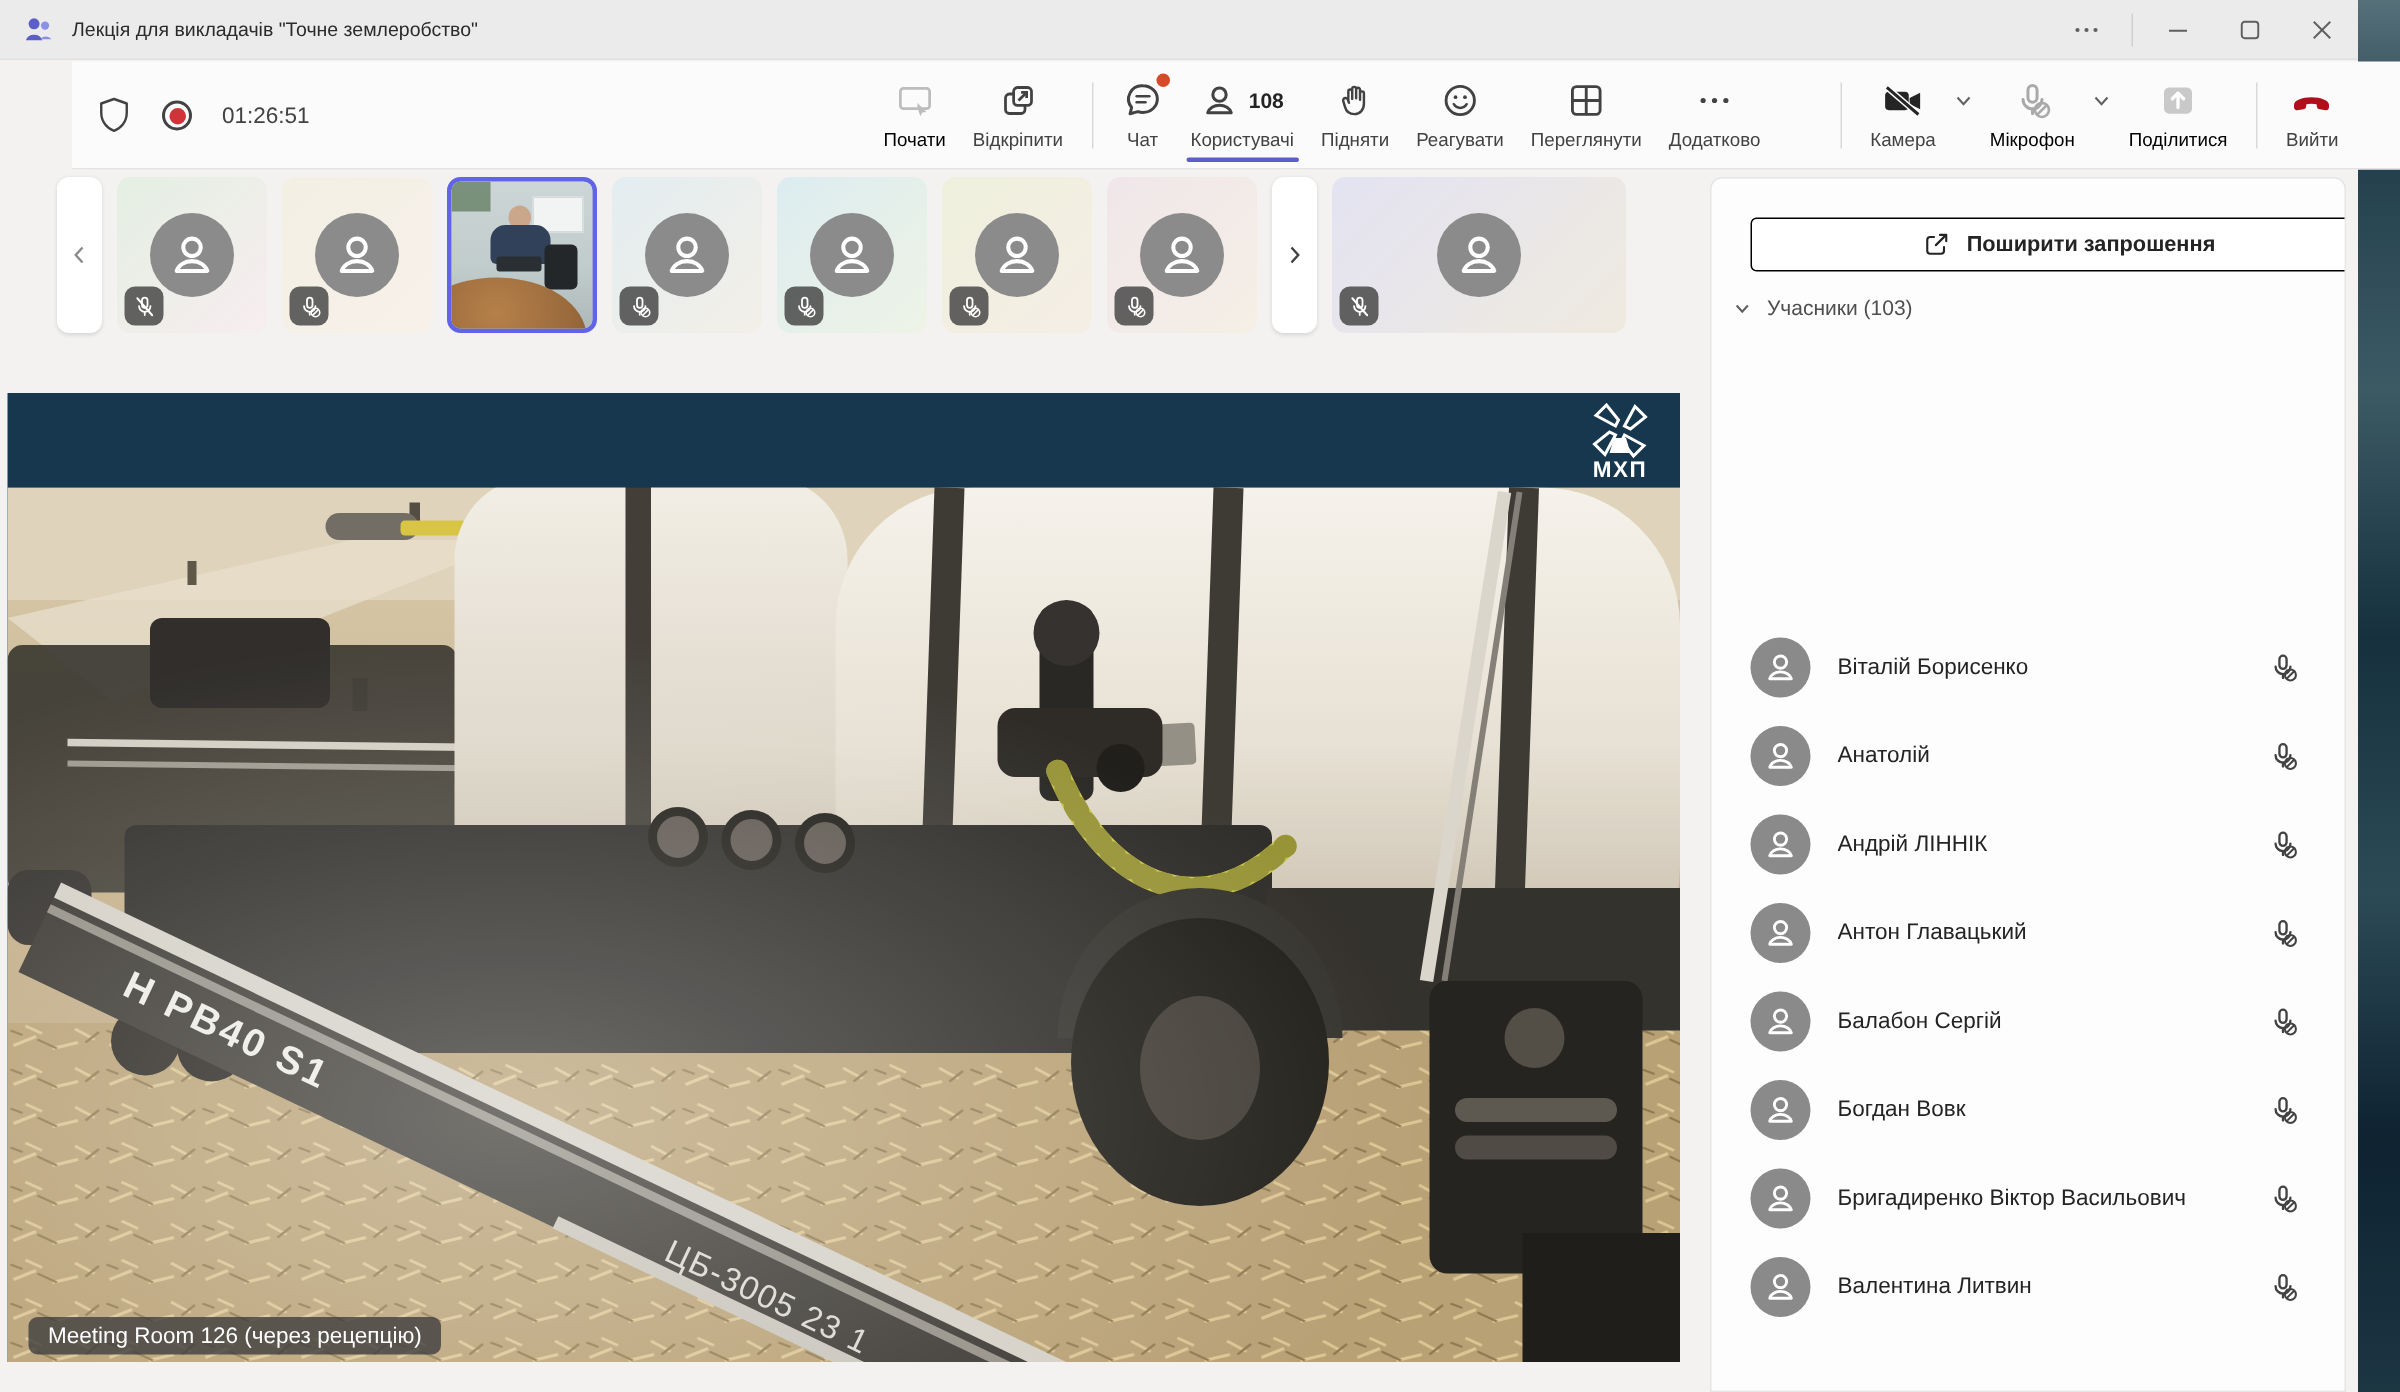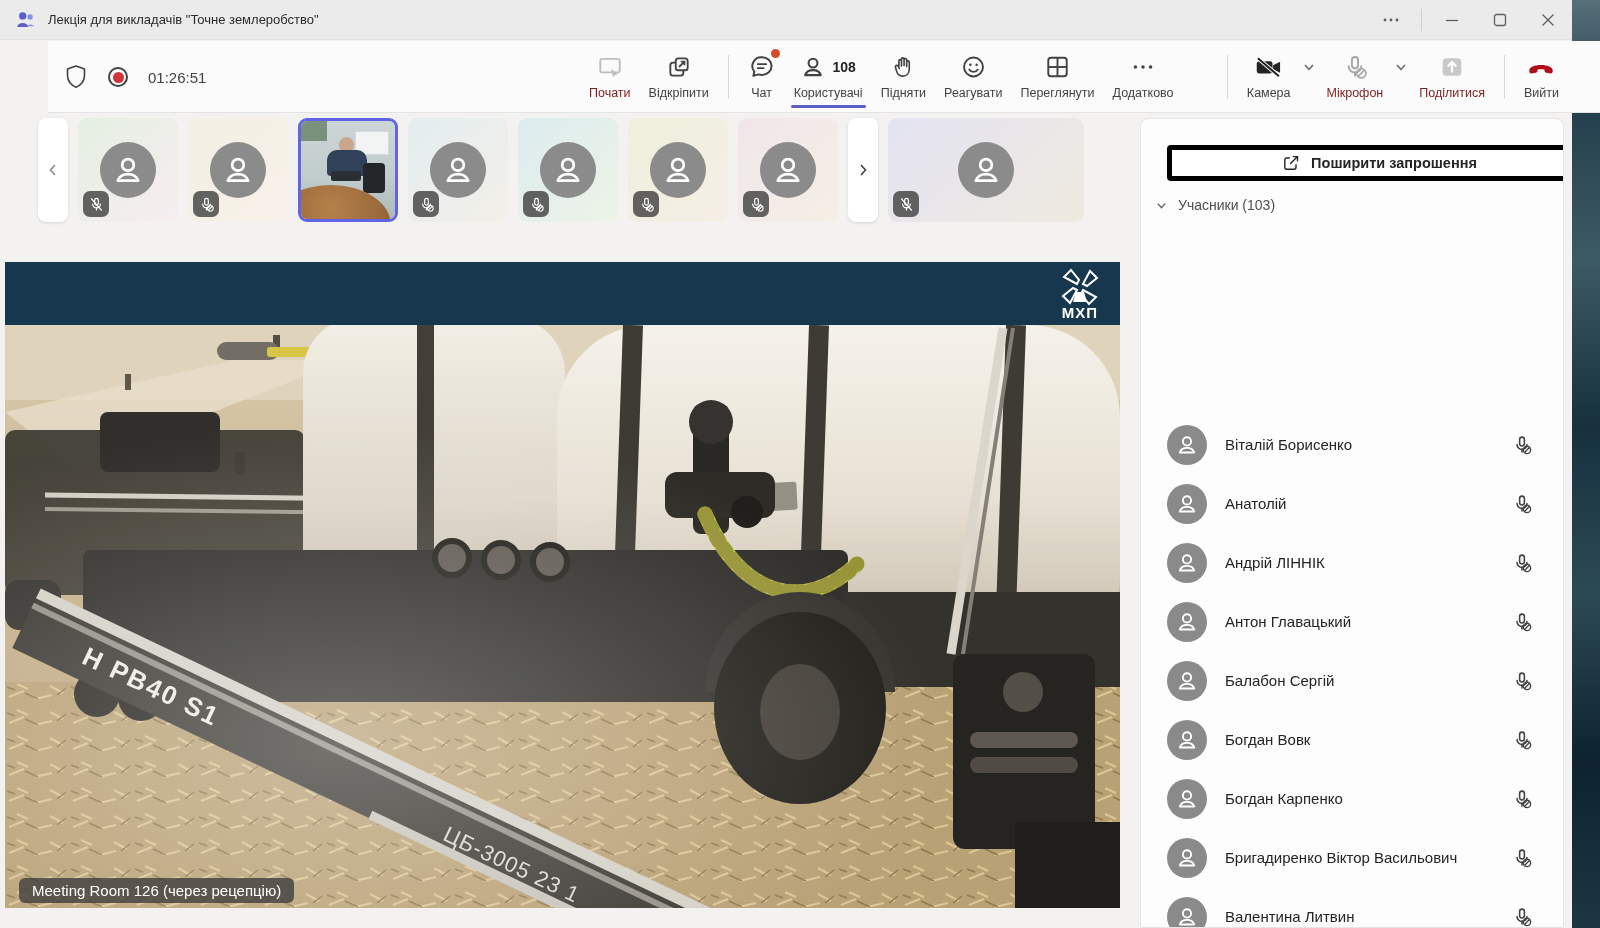--- a/index.html
+++ b/index.html
@@ -27,21 +27,21 @@
   .timer { font-size:15px; color:#424242; }
   .rec-dot { width:20px; height:20px; border:2px solid #424242; border-radius:50%;
     display:flex; align-items:center; justify-content:center; }
   .rec-dot i { width:11px; height:11px; background:#d13438; border-radius:50%; }
   .tb-center { position:absolute; left:532px; top:8px; display:flex; align-items:flex-start; }
   .tb-right  { position:absolute; right:52px; top:8px; display:flex; align-items:flex-start; }
   .tbtn { position:relative; display:flex; flex-direction:column; align-items:center;
     padding:2px 9px 0 9px; cursor:pointer; }
   .tbtn .ic { height:32px; display:flex; align-items:center; justify-content:center; position:relative; }
   .tbtn .lb { margin-top:3px; font-size:12.5px; color:#424242; white-space:nowrap; }
-  .tbtn.disabled .lb { color:#7f1d1d; }
+  .tbtn.disabled .lb { color:#000000; }
   .tbtn.active::after { content:''; position:absolute; left:6px; right:6px; bottom:-8px;
     height:3px; border-radius:2px; background:#5b5fc7; }
   .tb-div { width:1px; height:44px; background:#d9d9d9; margin:6px 10px 0 10px; }
   .badge-dot { position:absolute; top:-2px; right:-4px; width:9px; height:9px;
     border-radius:50%; background:#d74a29; }
   .count { font-size:14px; font-weight:700; color:#242424; margin-left:6px; }
   .chev-btn { display:flex; align-items:center; height:32px; margin-top:2px; padding:0 2px; cursor:pointer; }
 
   
   .filmstrip { position:absolute; left:38px; top:118px; height:104px; display:flex; gap:10px; }
@@ -79,21 +79,21 @@
     background:rgba(62,62,62,.8); color:#fff; font-size:15px; border-radius:6px; }
 
   
   .panel { position:absolute; left:1140px; top:118px; width:424px; height:810px;
     background:#fdfdfd; border:1px solid #e5e5e5; border-radius:8px 8px 0 0; overflow:hidden; }
   .panel-head { display:flex; align-items:center; justify-content:space-between;
     padding:20px 22px 16px 26px; border-bottom:1px solid #ececec; }
   .panel-title { font-size:18px; font-weight:700; color:#242424; }
   .panel-close { width:28px; height:28px; display:flex; align-items:center; justify-content:center; cursor:pointer; }
   .invite-btn { margin:26px 26px 0 26px; width:424px; height:36px; background:#fff;
-    border:5px solid #000000; border-radius:4px; display:flex; align-items:center; justify-content:center;
+    border:1px solid #000000; border-radius:4px; display:flex; align-items:center; justify-content:center;
     gap:10px; font-size:14.5px; font-weight:600; color:#242424; cursor:pointer; }
   .section-row { display:flex; align-items:center; gap:10px; margin:16px 0 2px 14px;
     font-size:14px; color:#4f4f4f; cursor:pointer; }
   .plist { position:absolute; left:0; right:0; top:296px; bottom:0; overflow:hidden; }
   .p-row { display:flex; align-items:center; height:59px; padding:0 30px 0 26px; }
   .p-avatar { width:40px; height:40px; border-radius:50%; background:#8a8a8a; flex:none;
     display:flex; align-items:center; justify-content:center; }
   .p-name { margin-left:18px; font-size:15px; color:#242424; flex:1;
     white-space:nowrap; overflow:hidden; text-overflow:ellipsis; }
   .p-mic { flex:none; }
@@ -645,31 +645,20 @@
       <svg class="icov" width="24" height="24" viewBox="0 0 24 24" style="color:#fff">
               <use href="#icn-person"></use>
             </svg>
     </div>
     <div class="p-name">Богдан Вовк</div>
     <svg class="p-mic icov" width="22" height="22" viewBox="0 0 24 24" style="color:#424242">
             <use href="#icn-mic-muted"></use>
           </svg>
   </div>
 
-  <div class="p-row">
-    <div class="p-avatar">
-      <svg class="icov" width="24" height="24" viewBox="0 0 24 24" style="color:#fff">
-              <use href="#icn-person"></use>
-            </svg>
-    </div>
-    <div class="p-name">Богдан Карпенко</div>
-    <svg class="p-mic icov" width="22" height="22" viewBox="0 0 24 24" style="color:#424242">
-            <use href="#icn-mic-muted"></use>
-          </svg>
-  </div>
 
   <div class="p-row">
     <div class="p-avatar">
       <svg class="icov" width="24" height="24" viewBox="0 0 24 24" style="color:#fff">
               <use href="#icn-person"></use>
             </svg>
     </div>
     <div class="p-name">Бригадиренко Віктор Васильович</div>
     <svg class="p-mic icov" width="22" height="22" viewBox="0 0 24 24" style="color:#424242">
             <use href="#icn-mic-muted"></use>

